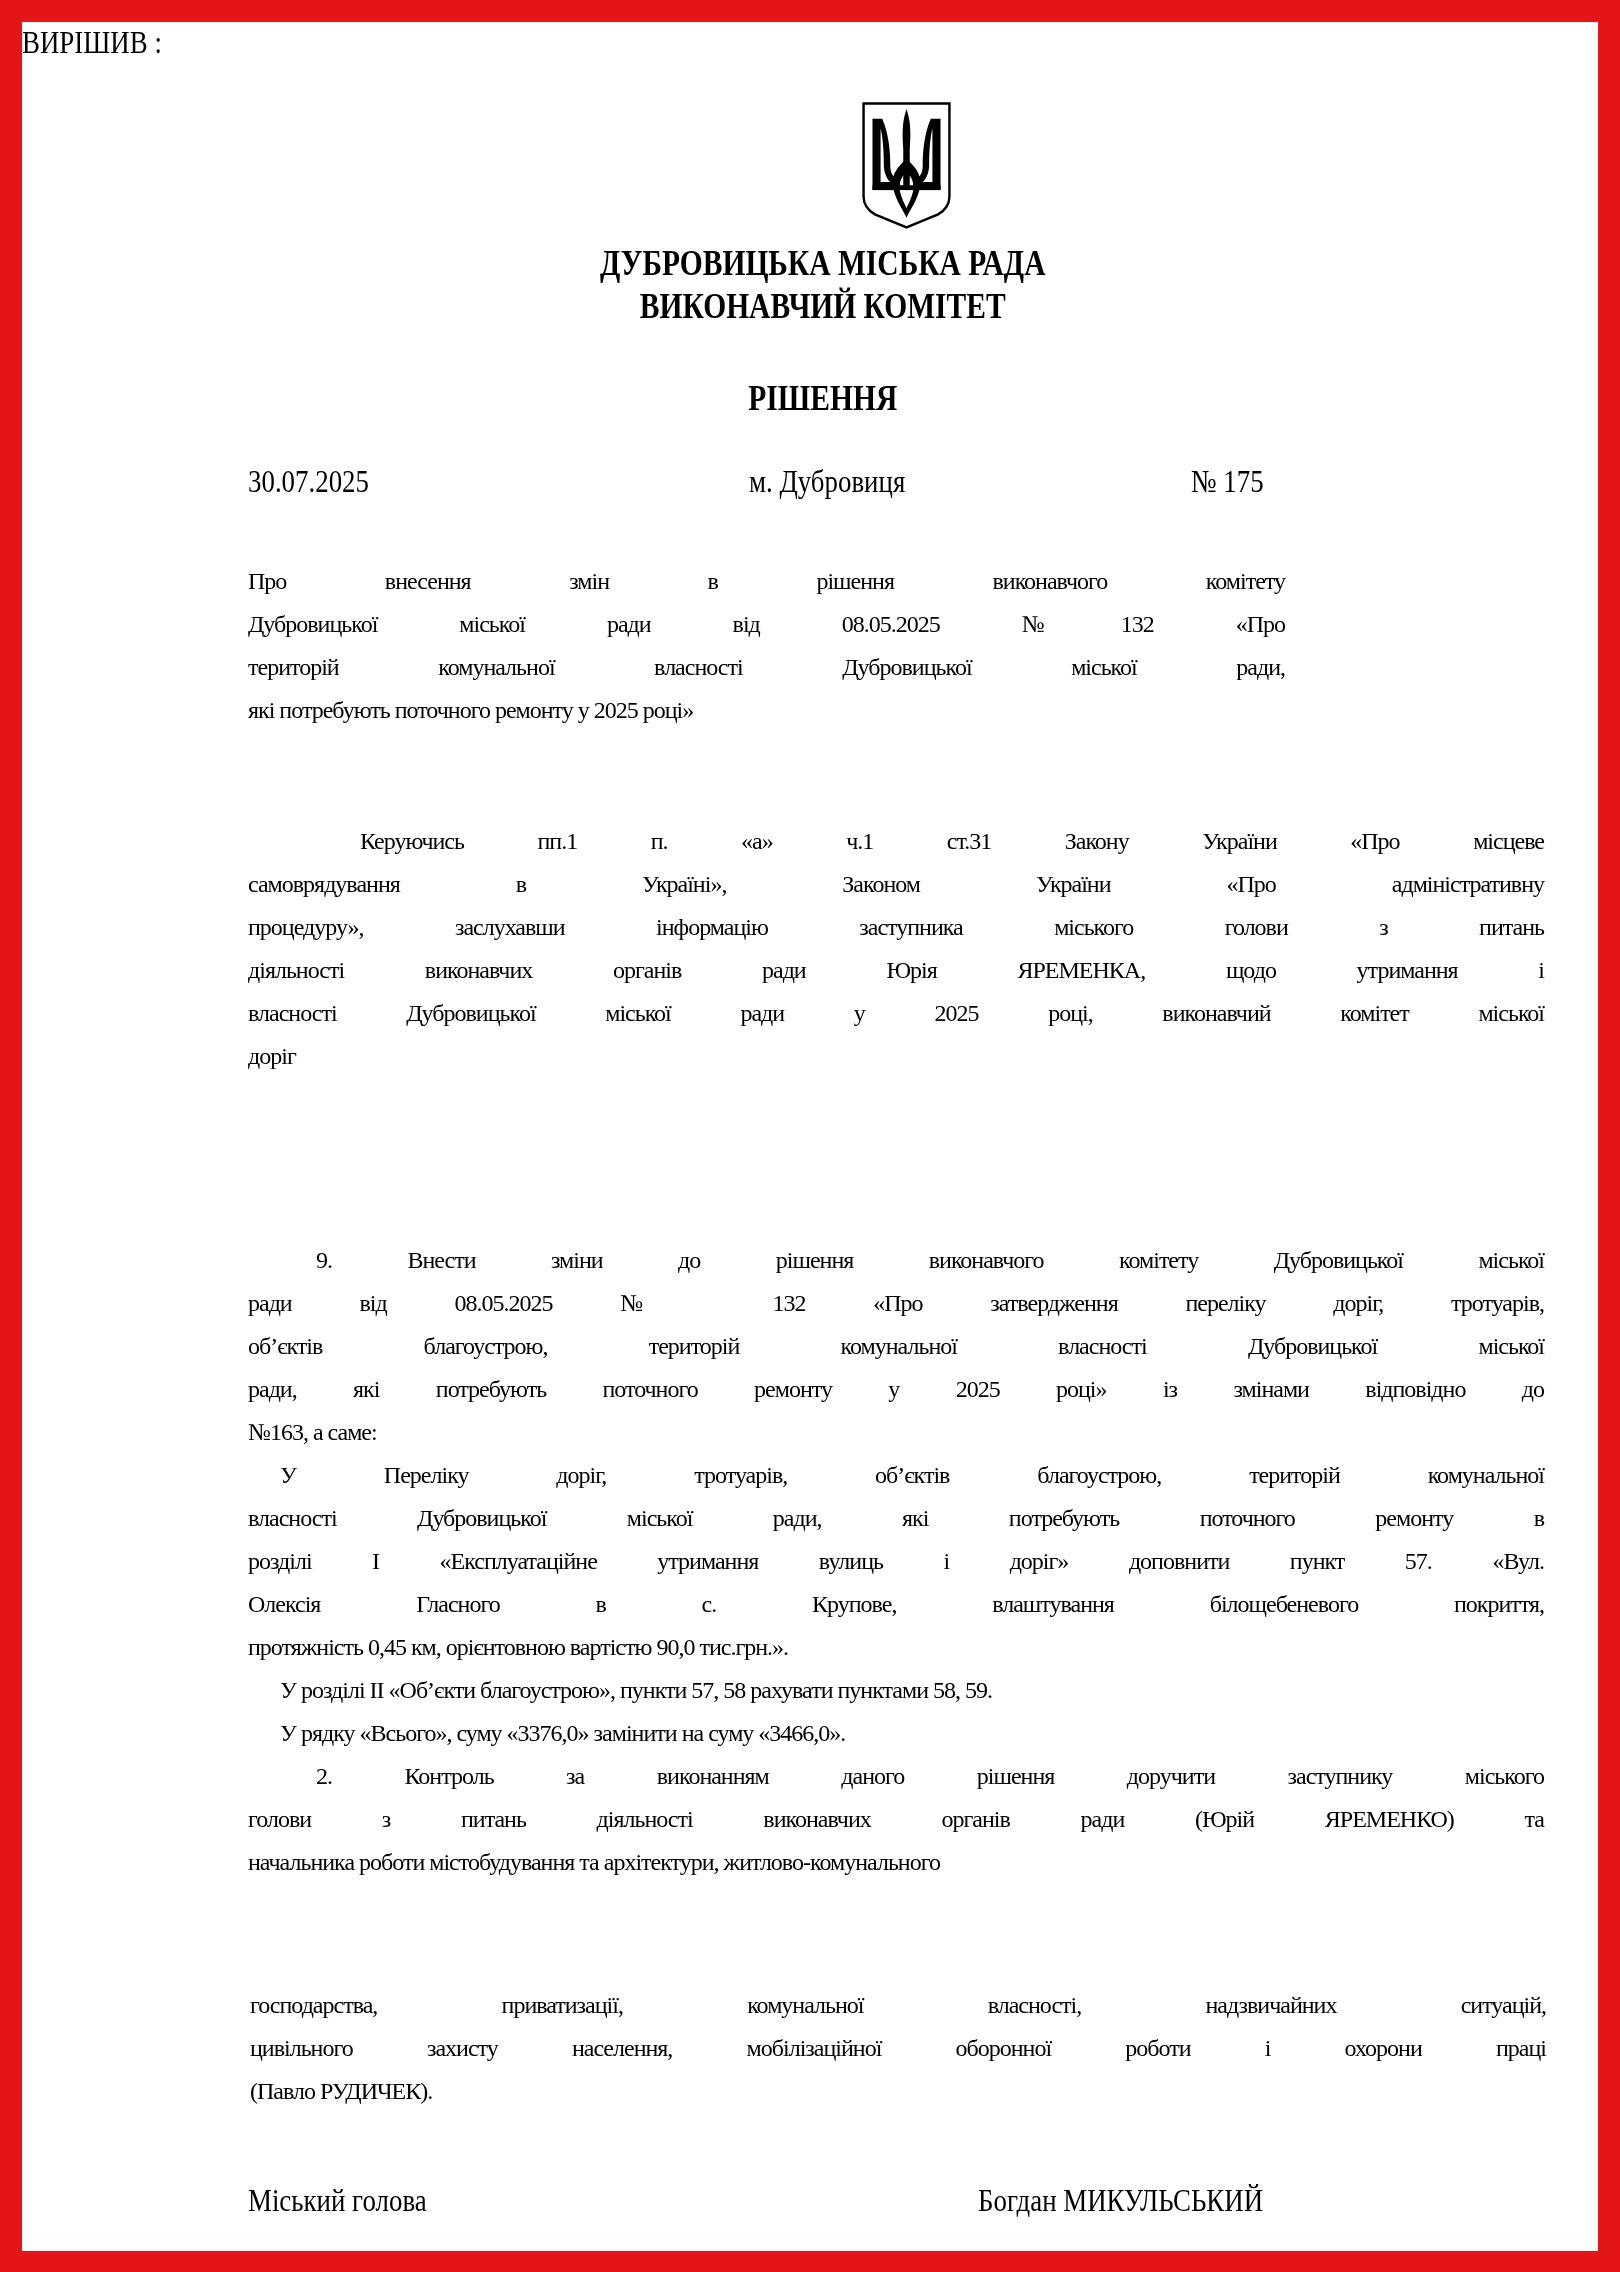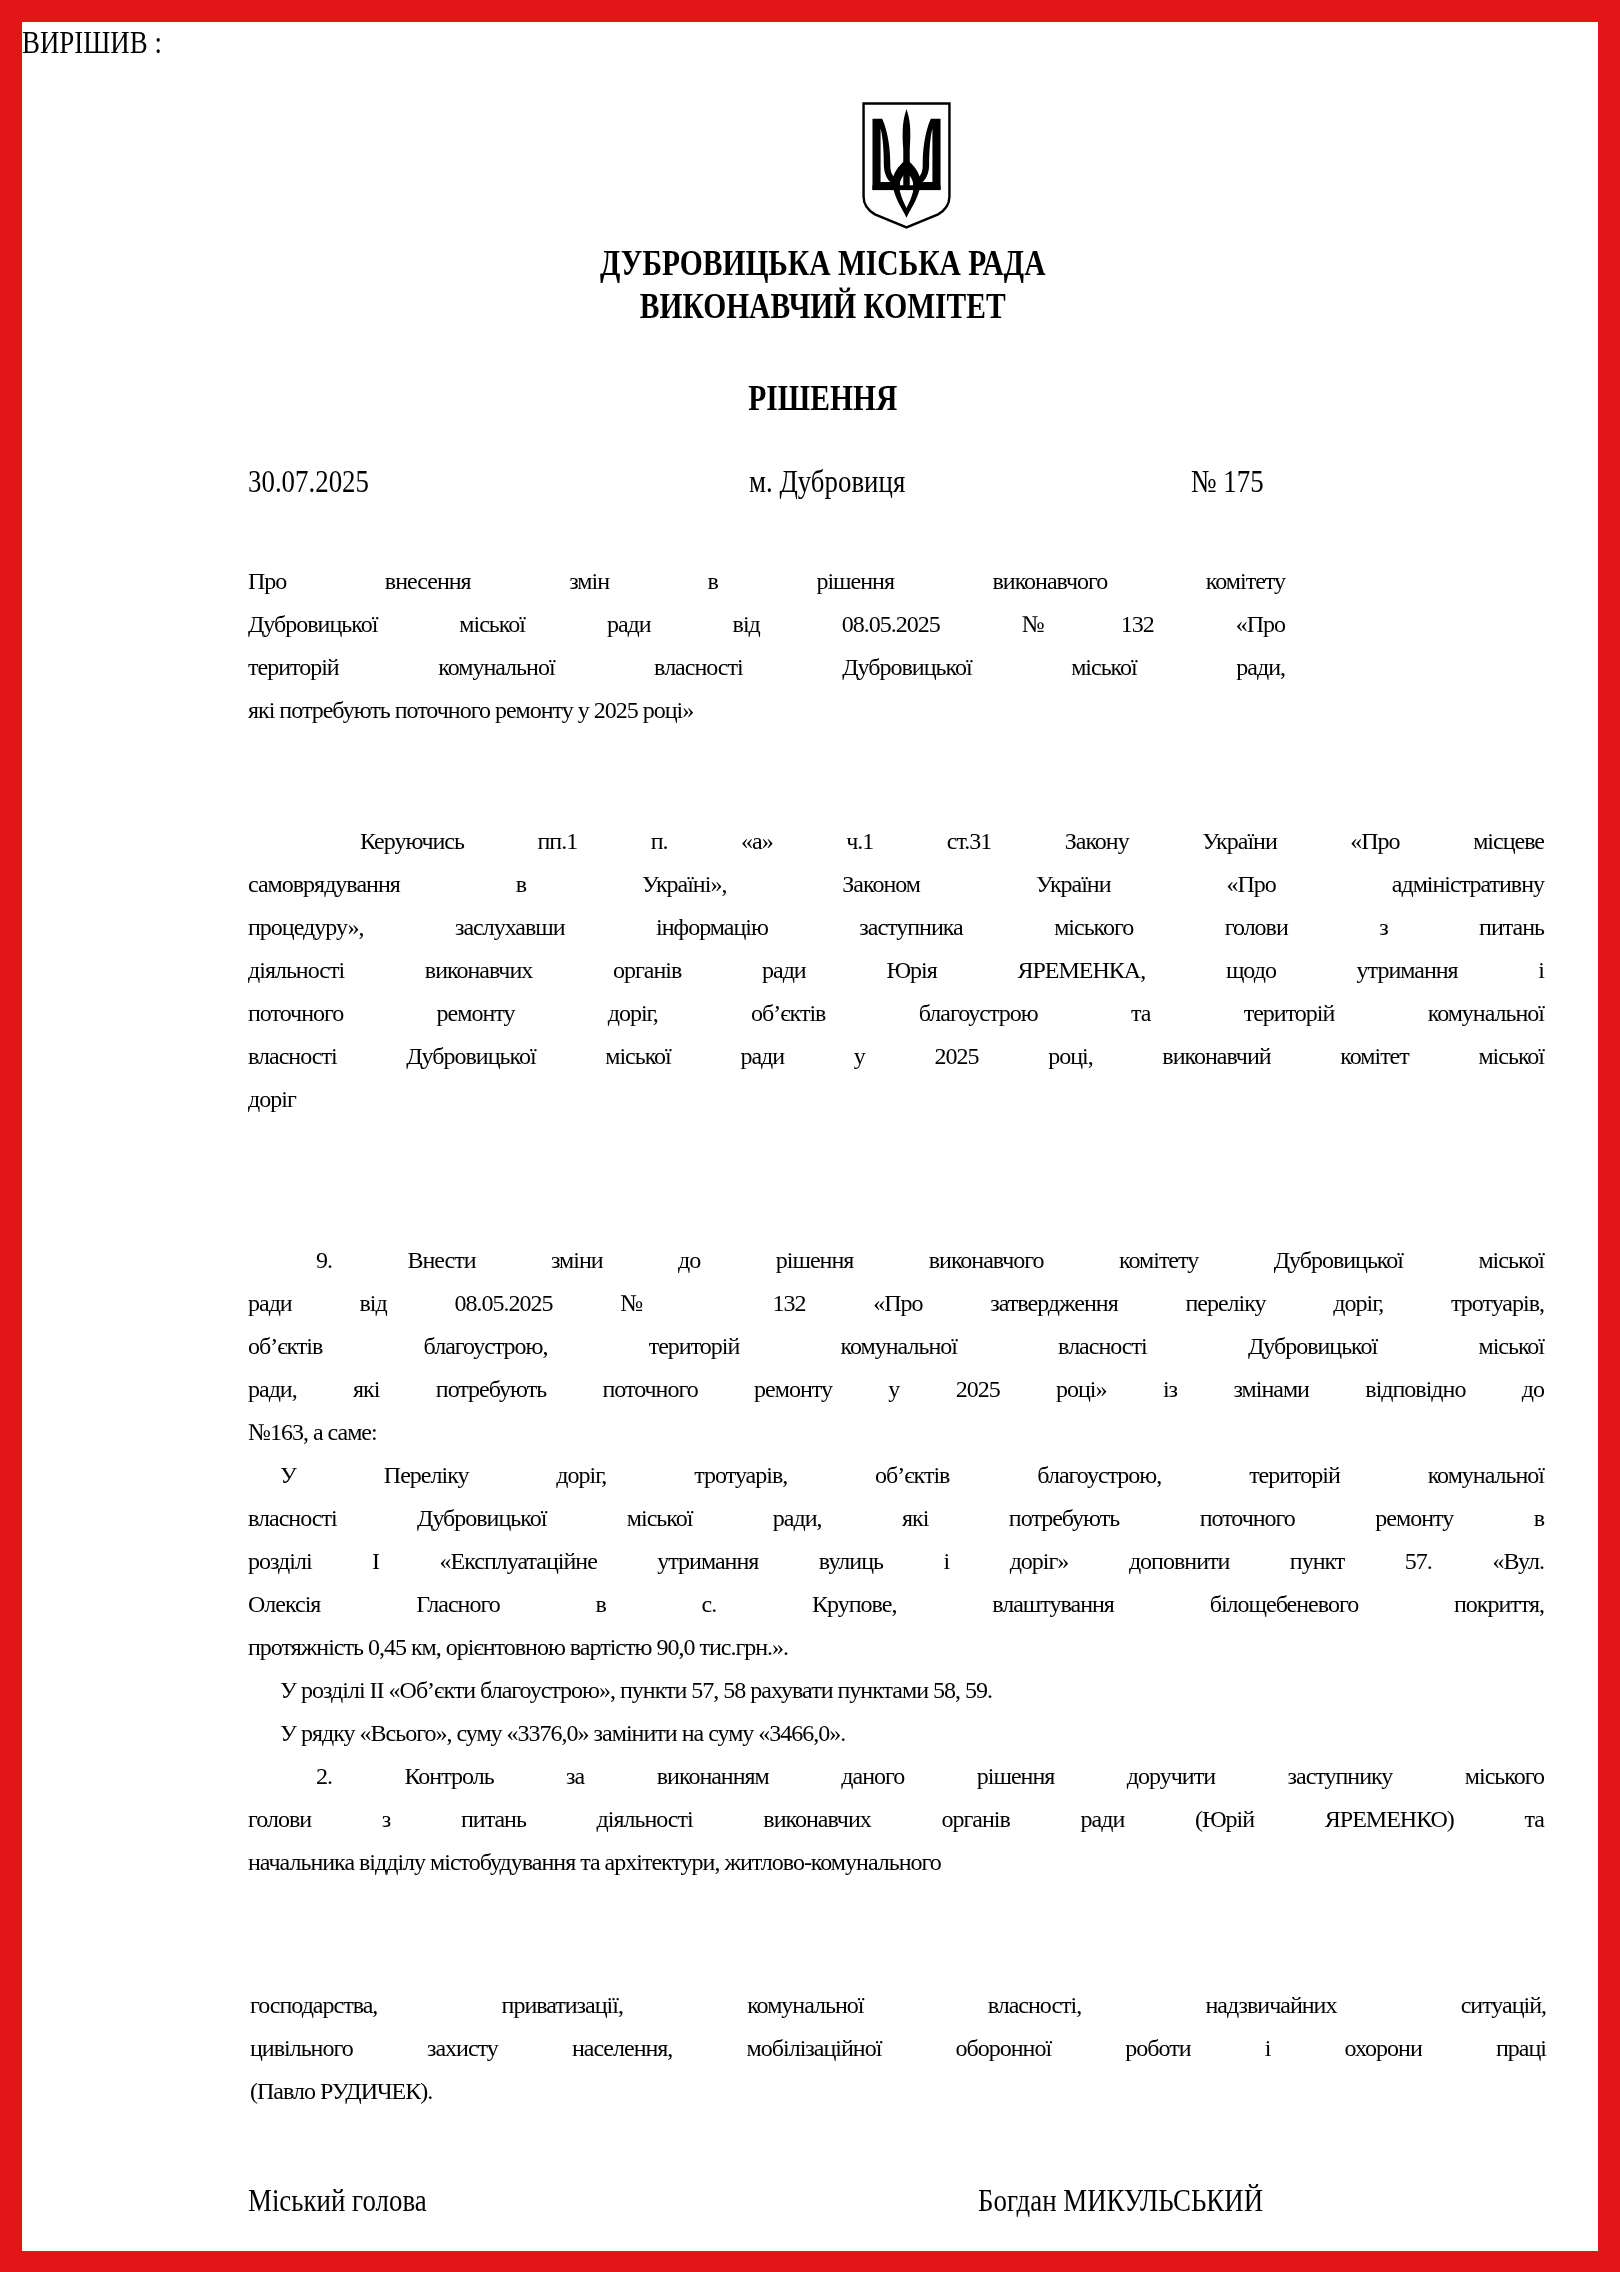--- a/index.html
+++ b/index.html
@@ -89,41 +89,40 @@
       <span class="line">Про внесення змін в рішення виконавчого комітету</span>
       <span class="line">Дубровицької міської ради від 08.05.2025 №132 «Про</span>
       <span class="line">територій комунальної власності Дубровицької міської ради,</span>
       <span class="line last">які потребують поточного ремонту у 2025 році»</span>
     </div>
   <div class="block preamble condensed" id="preamble">
       <span class="line" style="padding-left: 112px;">Керуючись пп.1 п. «а» ч.1 ст.31 Закону України «Про місцеве</span>
       <span class="line">самоврядування в Україні», Законом України «Про адміністративну</span>
       <span class="line">процедуру»,  заслухавши інформацію заступника міського голови з питань</span>
       <span class="line">діяльності виконавчих органів ради Юрія ЯРЕМЕНКА, щодо утримання і</span>
-      <span class="line">поточного ремонту доріг, об’єктів благоустрою та територій комунальної</span>
       <span class="line">власності Дубровицької міської ради у 2025 році, виконавчий комітет міської</span>
       <span class="line last">доріг</span>
     </div>
   <div class="resolved">ВИРІШИВ :</div>
   <div class="block items condensed" id="items">
       <span class="line" style="padding-left: 68px;">9. Внести зміни до рішення виконавчого комітету Дубровицької міської</span>
       <span class="line">ради від 08.05.2025 № 132 «Про затвердження переліку доріг, тротуарів,</span>
       <span class="line">об’єктів благоустрою, територій комунальної власності Дубровицької міської</span>
       <span class="line">ради, які потребують поточного ремонту у 2025 році» із змінами відповідно до</span>
       <span class="line last">№163, а саме:</span>
       <span class="line" style="padding-left: 32px;">У Переліку доріг, тротуарів, об’єктів благоустрою, територій комунальної</span>
       <span class="line">власності Дубровицької міської ради, які потребують поточного ремонту в</span>
       <span class="line">розділі I «Експлуатаційне утримання вулиць і доріг» доповнити пункт 57. «Вул.</span>
       <span class="line">Олексія Гласного в с. Крупове, влаштування білощебеневого покриття,</span>
       <span class="line last">протяжність 0,45 км, орієнтовною вартістю 90,0 тис.грн.».</span>
       <span class="line last" style="padding-left: 32px;">У розділі II «Об’єкти благоустрою», пункти 57, 58 рахувати пунктами 58, 59.</span>
       <span class="line last" style="padding-left: 32px;">У рядку «Всього», суму «3376,0»  замінити на суму «3466,0».</span>
       <span class="line" style="padding-left: 68px;">2. Контроль за виконанням даного рішення доручити  заступнику міського</span>
       <span class="line">голови з питань діяльності виконавчих органів ради (Юрій ЯРЕМЕНКО) та</span>
-      <span class="line last">начальника відділу містобудування та архітектури, житлово-комунального</span>
+      <span class="line last">начальника роботи містобудування та архітектури, житлово-комунального</span>
     </div>
   <div class="block items2 condensed" id="items2">
       <span class="line">господарства, приватизації, комунальної власності, надзвичайних ситуацій,</span>
       <span class="line">цивільного захисту населення, мобілізаційної оборонної роботи і охорони праці</span>
       <span class="line last">(Павло РУДИЧЕК).</span>
     </div>
 
   <div class="sig-left">Міський голова</div>
   <div class="sig-right">Богдан МИКУЛЬСЬКИЙ</div>
 </div>

